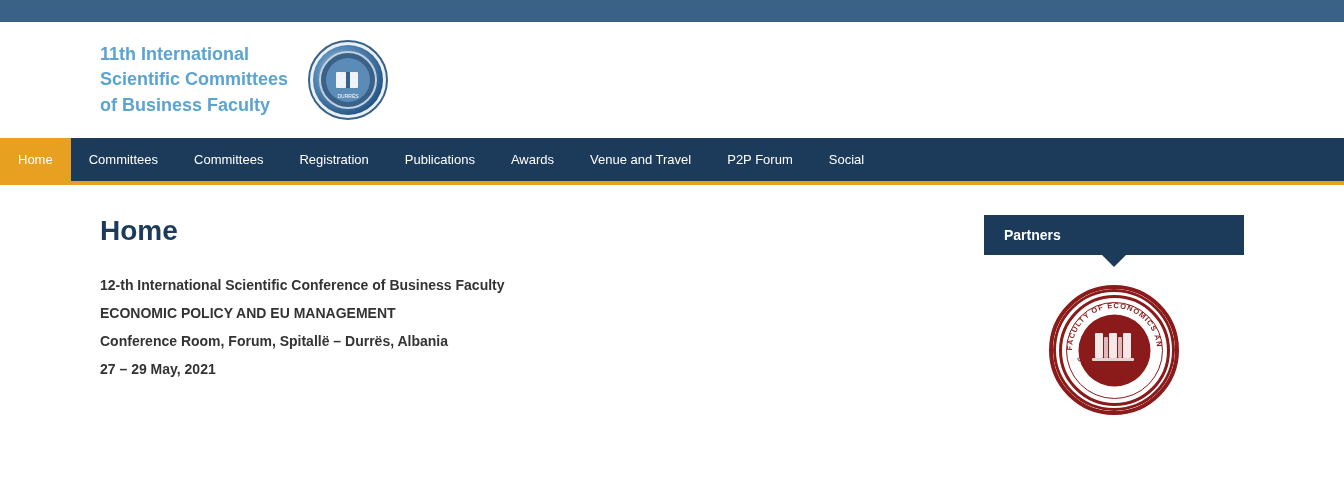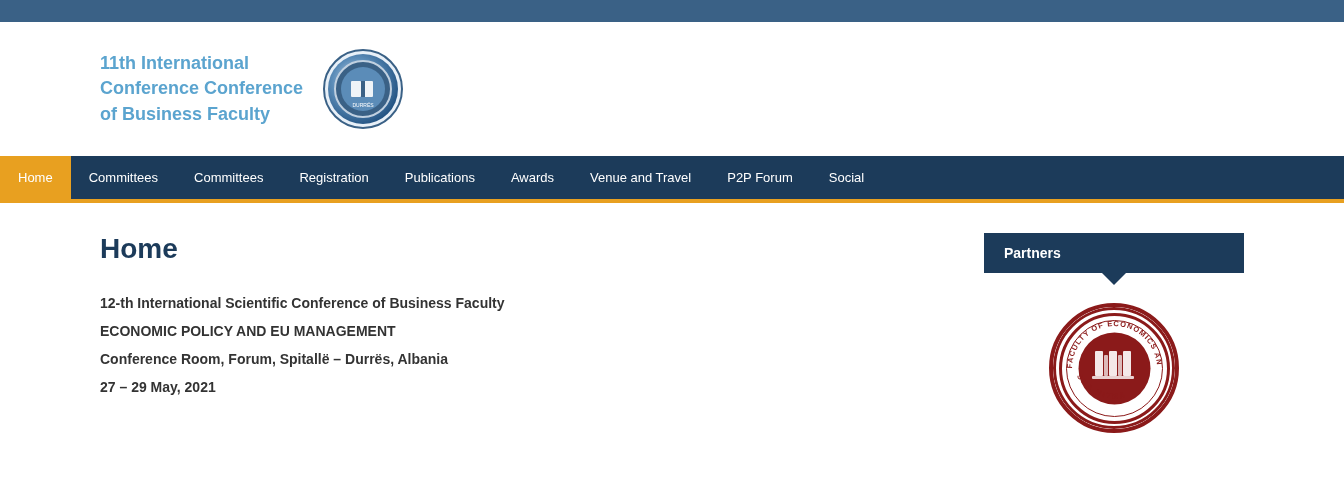--- a/index.html
+++ b/index.html
@@ -9,21 +9,21 @@
     .top-bar {
       background: #3a6186;
       height: 22px;
       width: 100%;
     }
 
     
     .header {
       display: flex;
       align-items: center;
-      padding: 27px 100px;
+      padding: 18px 100px;
       background: #fff;
     }
     .header-title {
       color: #5ba4cf;
       font-size: 18px;
       font-weight: bold;
       line-height: 1.4;
       margin-right: 20px;
     }
     .logo-circle {
@@ -163,21 +163,21 @@
     }
   </style>
 </head>
 <body>
 
 <div class="top-bar"></div>
 
 <div class="header">
   <div class="header-title">
     <span>11th International</span><br>
-    <span>Conference Conference</span><br>
+    <span>Scientific Committees</span><br>
     <span>of Business Faculty</span>
   </div>
   <div class="logo-circle">
     <div class="logo-inner">
       <svg width="60" height="60" viewBox="0 0 60 60">
         <circle cx="30" cy="30" r="28" fill="#3a6186" stroke="#c0d0e0" stroke-width="2"></circle>
         <circle cx="30" cy="30" r="22" fill="#5b8cb8"></circle>
 
         <rect x="18" y="22" width="10" height="16" rx="1" fill="#fff" opacity="0.9"></rect>
         <rect x="30" y="22" width="10" height="16" rx="1" fill="#fff" opacity="0.9"></rect>

